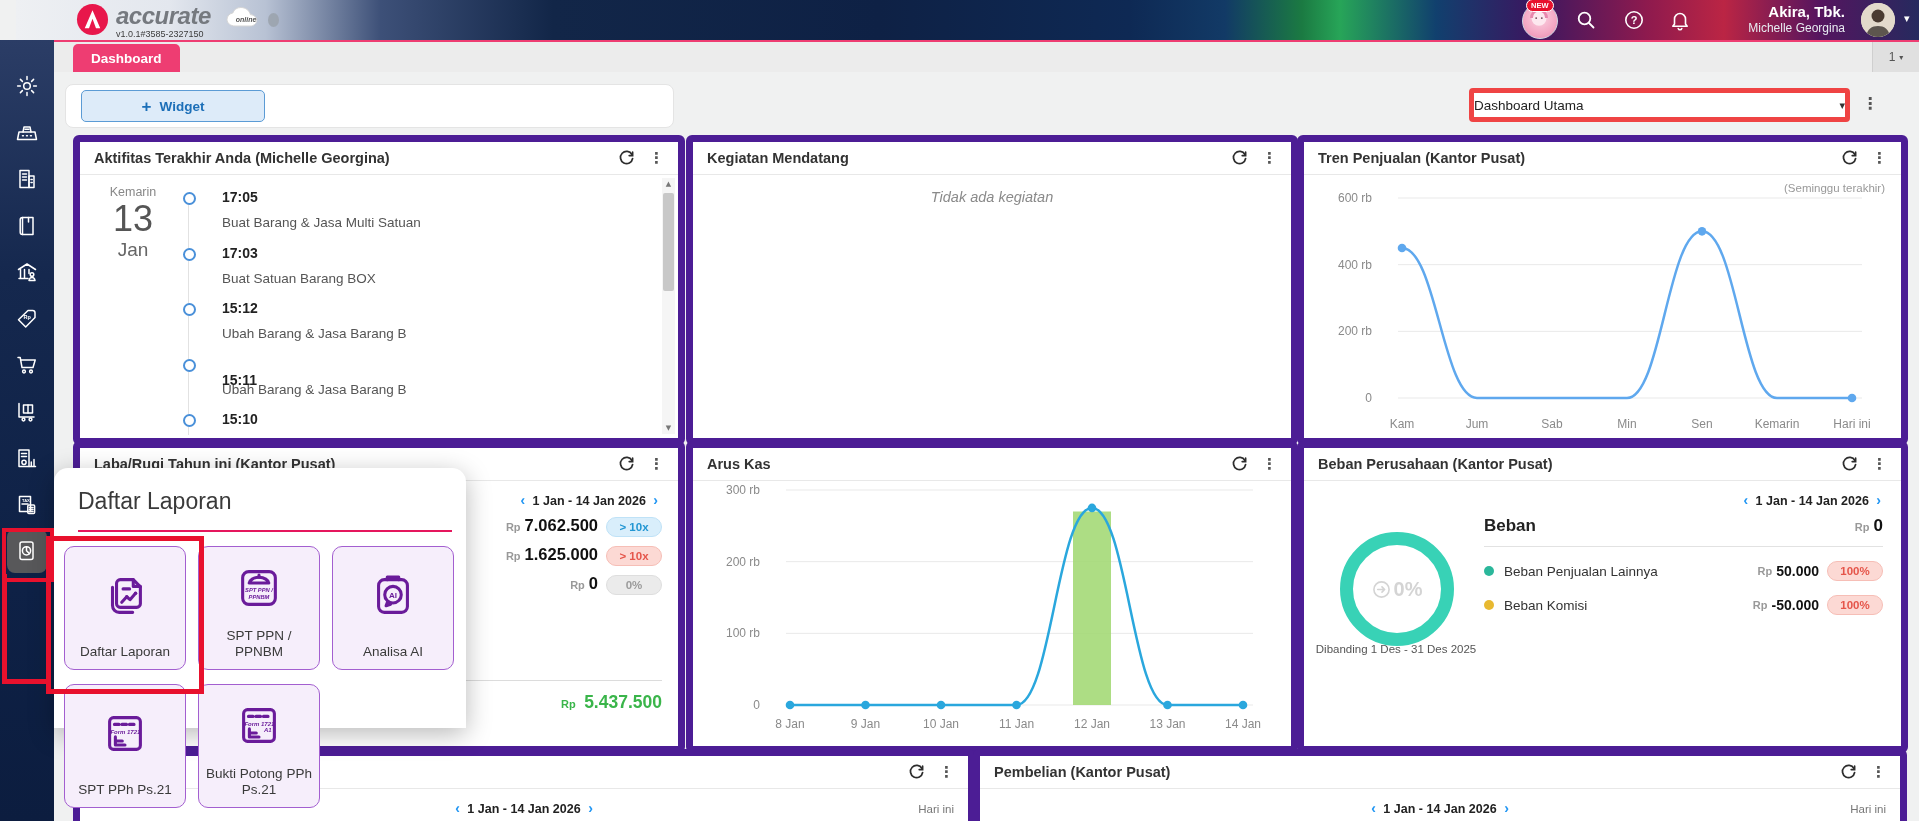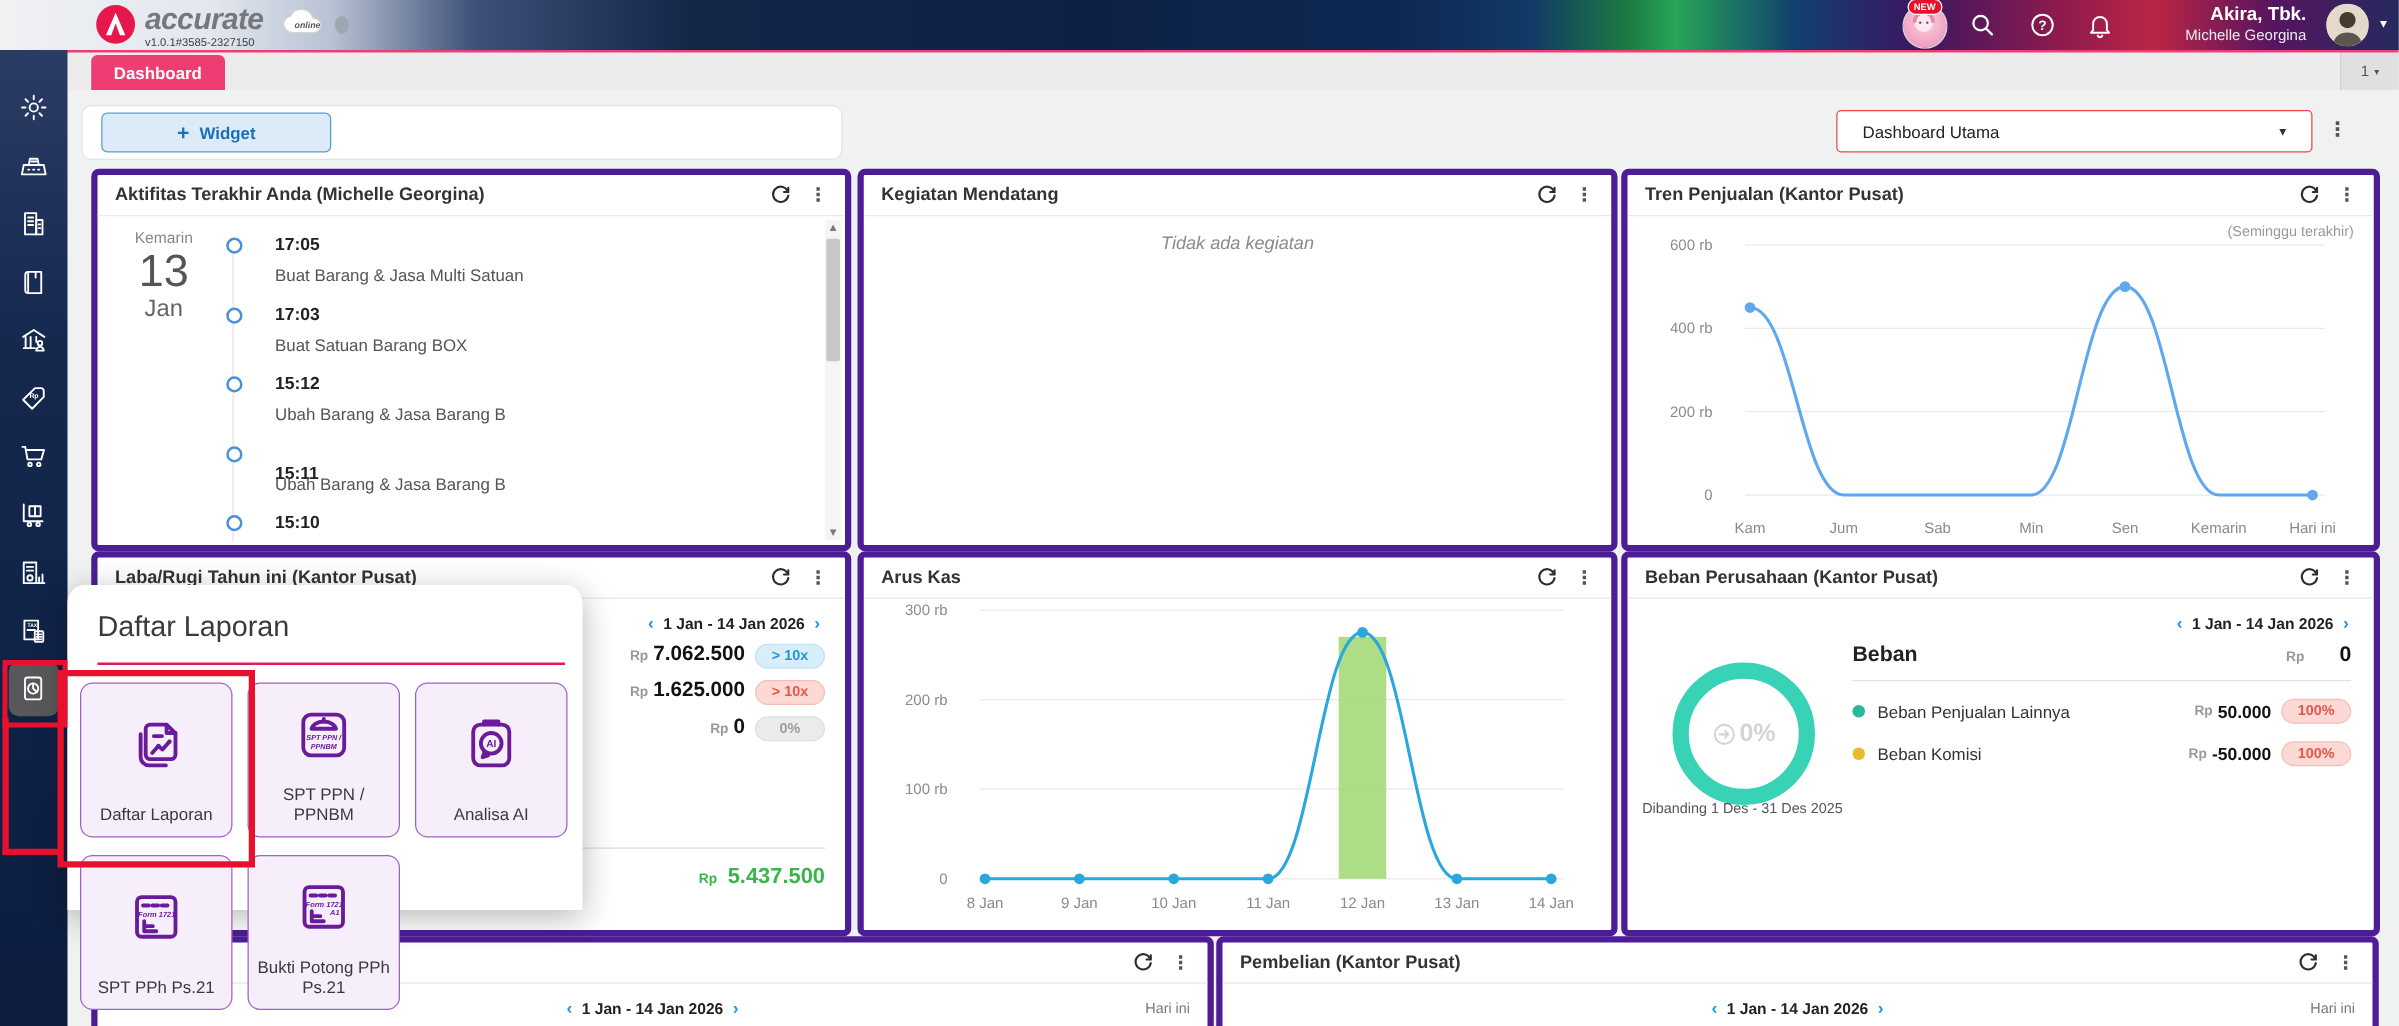--- a/index.html
+++ b/index.html
@@ -37,27 +37,27 @@
   .sidebar{position:absolute;left:0;top:40px;width:54px;height:781px;
     background:linear-gradient(180deg,#2b3d66 0%,#15284e 30%,#0e2146 70%,#0c1d3f 100%);z-index:10;}
   .s-item{position:absolute;left:15px;width:24px;height:24px;color:#fff;cursor:pointer;}
   .s-active-bg{position:absolute;left:7px;width:40px;height:44px;background:#58585a;border-radius:8px;}
 
   
   .toolbar-panel{position:absolute;left:65px;top:84px;width:607px;height:42px;background:#fff;border:1px solid #e4e4e4;border-radius:8px;}
   .widget-btn{position:absolute;left:81px;top:90px;width:182px;height:30px;background:#ddebf9;border:1px solid #5b9bd5;border-radius:5px;
     display:flex;align-items:center;justify-content:center;gap:8px;color:#1c6fb8;font-size:13.5px;font-weight:bold;cursor:pointer;}
   .widget-plus{font-size:17px;font-weight:bold;line-height:1;}
-  .dash-select{position:absolute;left:1469px;top:88px;width:381px;height:34px;background:#fff;border:1px solid #ef4444;border-radius:4px;
-    display:flex;align-items:center;padding:0 20px;font-size:13.5px;color:#222;cursor:pointer;box-sizing:border-box;}
+  .dash-select{position:absolute;left:1469px;top:88px;width:381px;height:34px;background:#fff;border:5px solid #ef4444;border-radius:4px;
+    display:flex;align-items:center;padding:0 0;font-size:13.5px;color:#222;cursor:pointer;box-sizing:border-box;}
   .dash-select .caret{margin-left:auto;color:#333;font-size:11px;}
   .toolbar-kebab{position:absolute;left:1862px;top:94px;font-size:16px;font-weight:bold;color:#555;cursor:pointer;}
 
   
-  .card{position:absolute;background:#fff;border:5px solid #4c1d95;border-radius:6px;overflow:hidden;}
+  .card{position:absolute;background:#fff;border:7px solid #4c1d95;border-radius:6px;overflow:hidden;}
   .card-head{display:flex;align-items:center;height:32px;padding:0 14px;border-bottom:1px solid #e8e8e8;}
   .card-title{flex:1;font-size:14.5px;font-weight:bold;color:#333;white-space:nowrap;overflow:hidden;}
   .refresh{width:17px;height:17px;cursor:pointer;}
   .kebab{margin-left:14px;font-size:15px;font-weight:bold;color:#555;cursor:pointer;}
 
   
   .act-body{position:absolute;left:0;top:33px;right:22px;bottom:1px;overflow:hidden;}
   .act-date{position:absolute;left:14px;top:10px;width:78px;text-align:center;}
   .act-date .rel{font-size:12.5px;color:#888;}
   .act-date .day{font-size:36px;color:#555;line-height:40px;}
@@ -92,21 +92,21 @@
   .pl-total .rp-g{font-size:11px;font-weight:bold;margin-right:4px;}
   .pl-total .val{font-size:17.5px;font-weight:bold;}
 
   
   .exp-dates{position:absolute;right:16px;top:44px;}
   .donut{position:absolute;left:36px;top:84px;width:88px;height:88px;border:13px solid #38d2b6;border-radius:50%;box-sizing:content-box;
     display:flex;align-items:center;justify-content:center;gap:3px;}
   .donut-pct{font-size:20px;font-weight:bold;color:#d4d4d4;}
   .donut-caption{position:absolute;left:8px;top:194px;width:168px;text-align:center;font-size:11.5px;color:#555;line-height:15px;}
   .exp-right{position:absolute;left:180px;right:18px;top:68px;}
-  .exp-heading{display:flex;align-items:baseline;gap:24px;}
+  .exp-heading{display:flex;align-items:baseline;}
   .exp-heading .h{font-size:17px;font-weight:bold;color:#222;flex:1;}
   .exp-heading .v{font-size:17px;font-weight:bold;color:#111;}
   .exp-divider{border-top:1px solid #e2e2e2;margin-top:10px;}
   .legend-row{display:flex;align-items:center;margin-top:14px;}
   .legend-dot{width:10px;height:10px;border-radius:50%;margin-right:10px;}
   .legend-label{flex:1;font-size:13.5px;color:#333;}
   .legend-val{font-size:14px;font-weight:bold;color:#111;}
 
   .bottom-dates{position:absolute;left:0;right:0;top:44px;text-align:center;}
   .period-label{position:absolute;right:14px;top:47px;font-size:11.5px;color:#777;}

